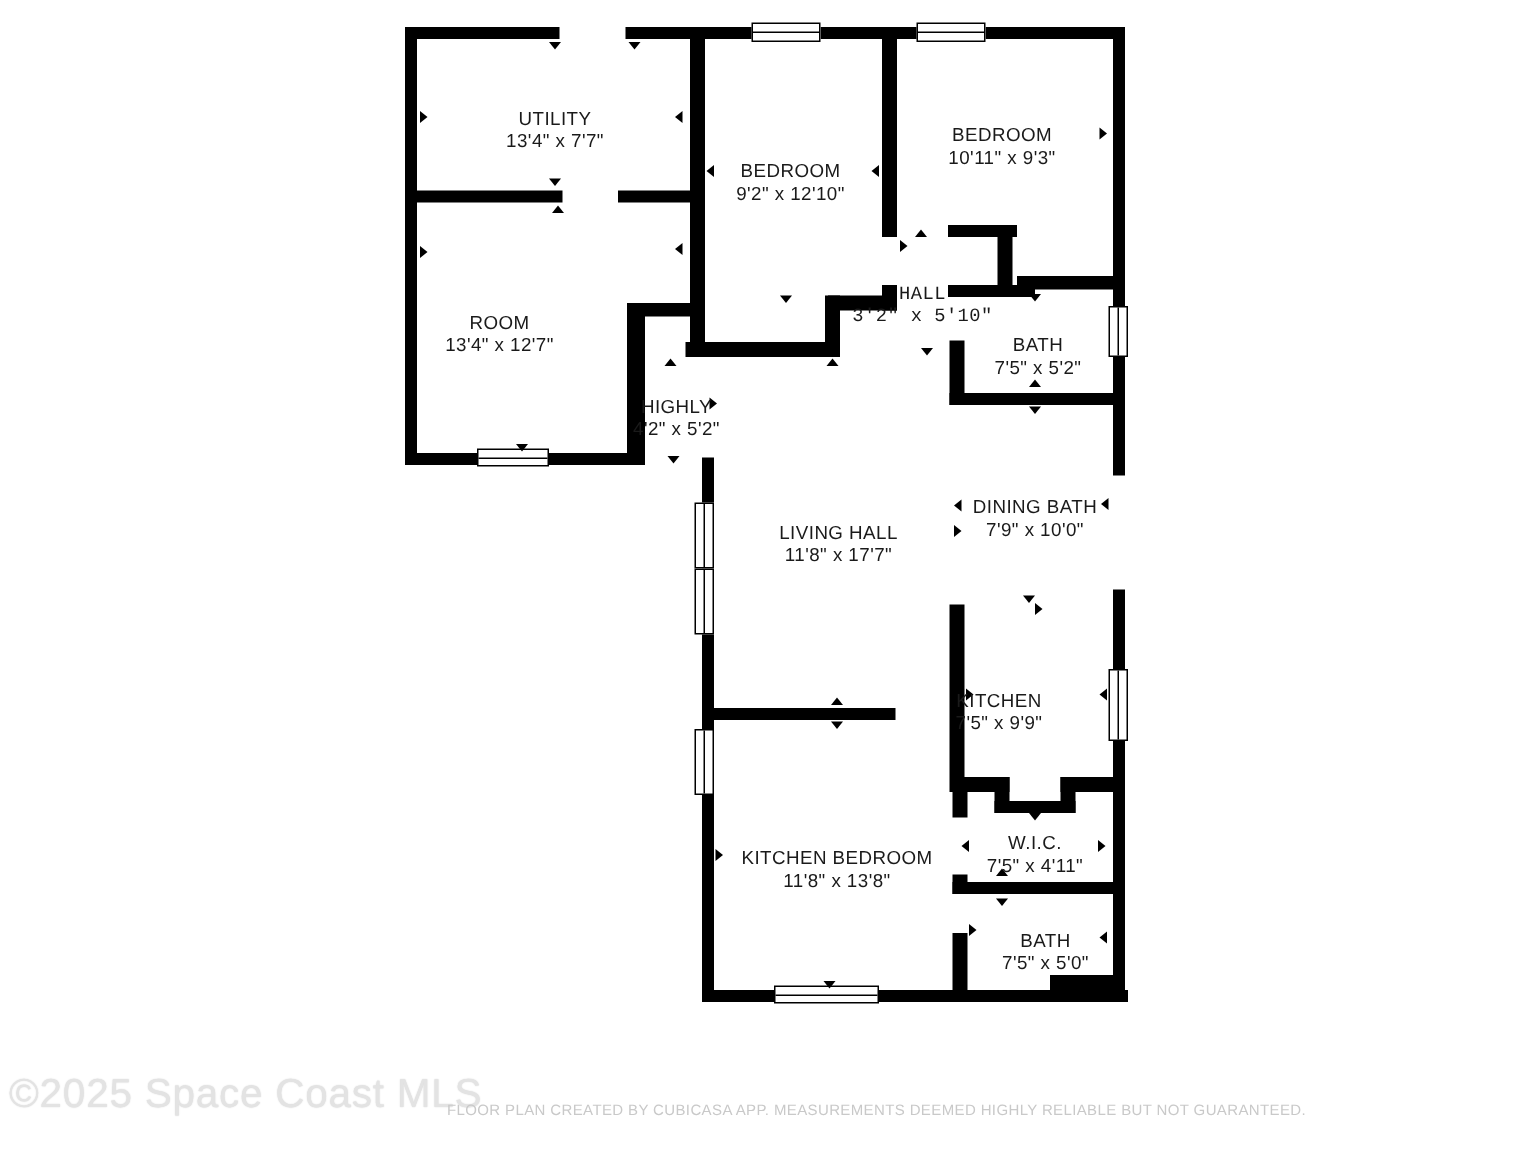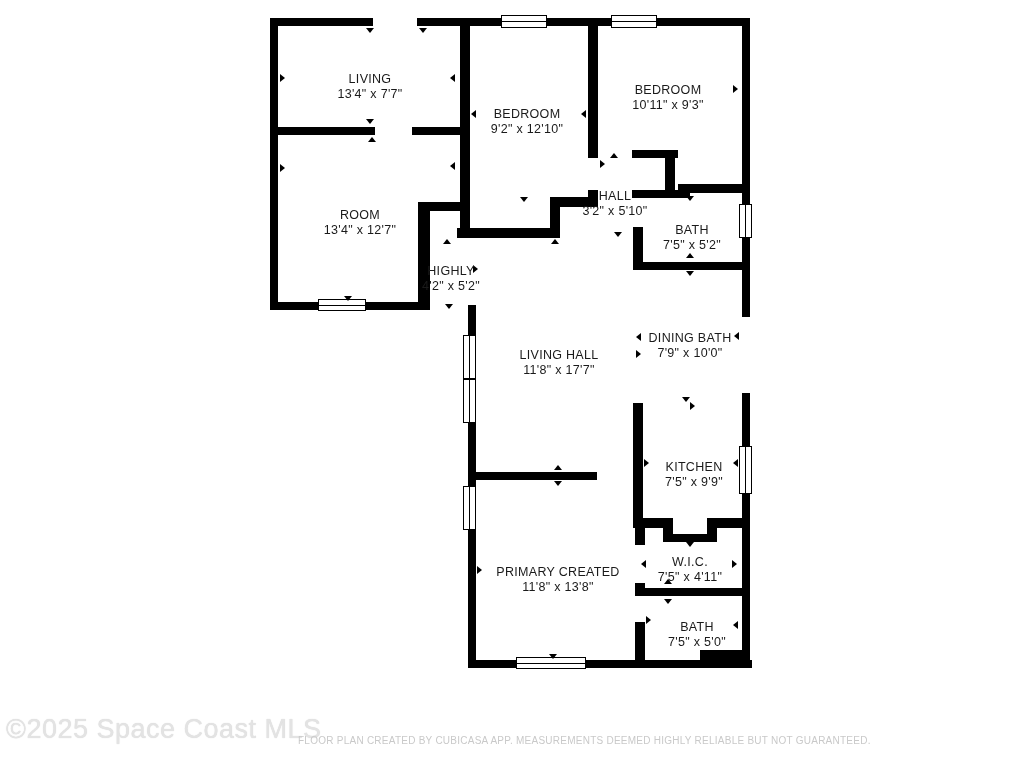--- a/index.html
+++ b/index.html
@@ -123,64 +123,64 @@
     <div class="mk mk-down" style="left: 686px; top: 542px;"></div>
     <div class="mk mk-left" style="left: 641px; top: 560px;"></div>
     <div class="mk mk-right" style="left: 732px; top: 560px;"></div>
     <div class="mk mk-up" style="left: 664px; top: 579px;"></div>
     <div class="mk mk-down" style="left: 664px; top: 599px;"></div>
     <div class="mk mk-right" style="left: 646px; top: 616px;"></div>
     <div class="mk mk-left" style="left: 733px; top: 621px;"></div>
     <div class="mk mk-down" style="left: 549px; top: 654px;"></div>
     <div class="mk mk-right" style="left: 477px; top: 566px;"></div>
     <div class="room-label" style="left: 370px; top: 72px;">
-      <div>LIVING</div>
+      <div>UTILITY</div>
       <div>13'4" x 7'7"</div>
     </div>
     <div class="room-label" style="left: 527px; top: 107px;">
       <div>BEDROOM</div>
       <div>9'2" x 12'10"</div>
     </div>
     <div class="room-label" style="left: 668px; top: 83px;">
       <div>BEDROOM</div>
       <div>10'11" x 9'3"</div>
     </div>
-    <div class="room-label" style="left: 360px; top: 208px;">
+    <div class="room-label" style="left: 333px; top: 208px;">
       <div>ROOM</div>
       <div>13'4" x 12'7"</div>
     </div>
-    <div class="room-label" style="left: 615px; top: 189px;">
+    <div class="room-label" style="left: 615px; top: 189px; font-family: Liberation Mono, monospace;">
       <div>HALL</div>
       <div>3'2" x 5'10"</div>
     </div>
     <div class="room-label" style="left: 692px; top: 223px;">
       <div>BATH</div>
       <div>7'5" x 5'2"</div>
     </div>
     <div class="room-label" style="left: 451px; top: 264px;">
       <div>HIGHLY</div>
       <div>4'2" x 5'2"</div>
     </div>
     <div class="room-label" style="left: 559px; top: 348px;">
       <div>LIVING HALL</div>
       <div>11'8" x 17'7"</div>
     </div>
     <div class="room-label" style="left: 690px; top: 331px;">
       <div>DINING BATH</div>
       <div>7'9" x 10'0"</div>
     </div>
-    <div class="room-label" style="left: 694px; top: 460px;">
+    <div class="room-label" style="left: 666px; top: 460px;">
       <div>KITCHEN</div>
       <div>7'5" x 9'9"</div>
     </div>
     <div class="room-label" style="left: 690px; top: 555px;">
       <div>W.I.C.</div>
       <div>7'5" x 4'11"</div>
     </div>
     <div class="room-label" style="left: 558px; top: 565px;">
-      <div>PRIMARY CREATED</div>
+      <div>KITCHEN BEDROOM</div>
       <div>11'8" x 13'8"</div>
     </div>
     <div class="room-label" style="left: 697px; top: 620px;">
       <div>BATH</div>
       <div>7'5" x 5'0"</div>
     </div>
   </div>
 
 </body></html>

